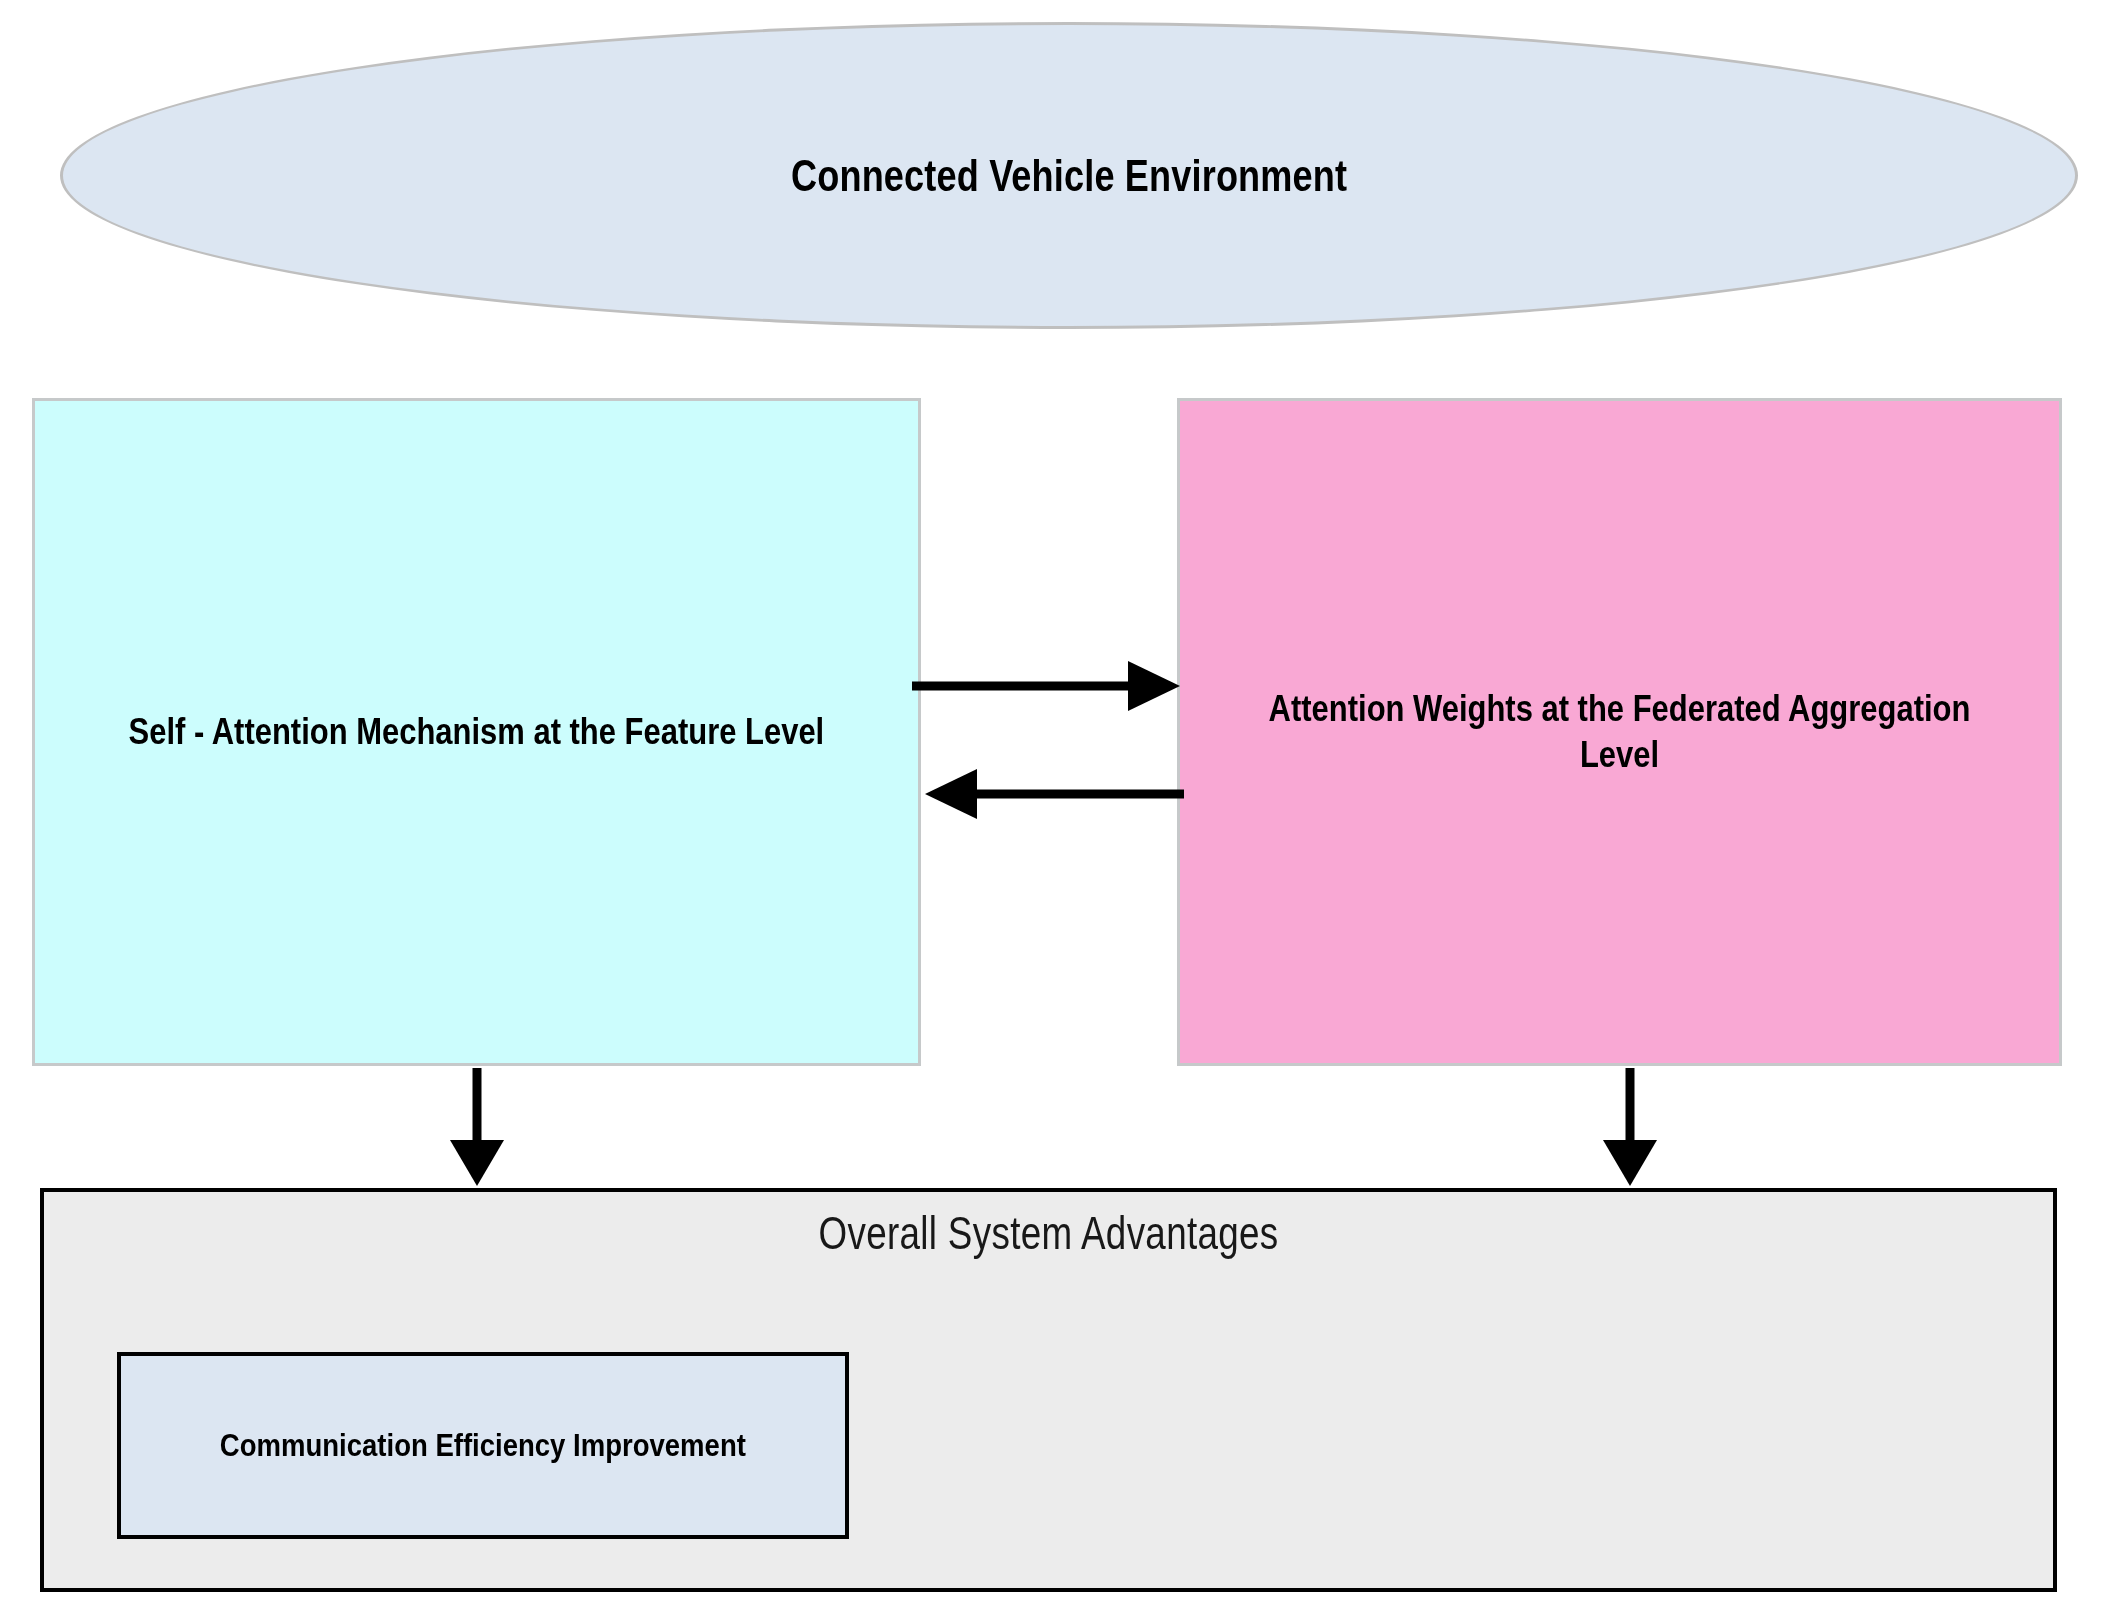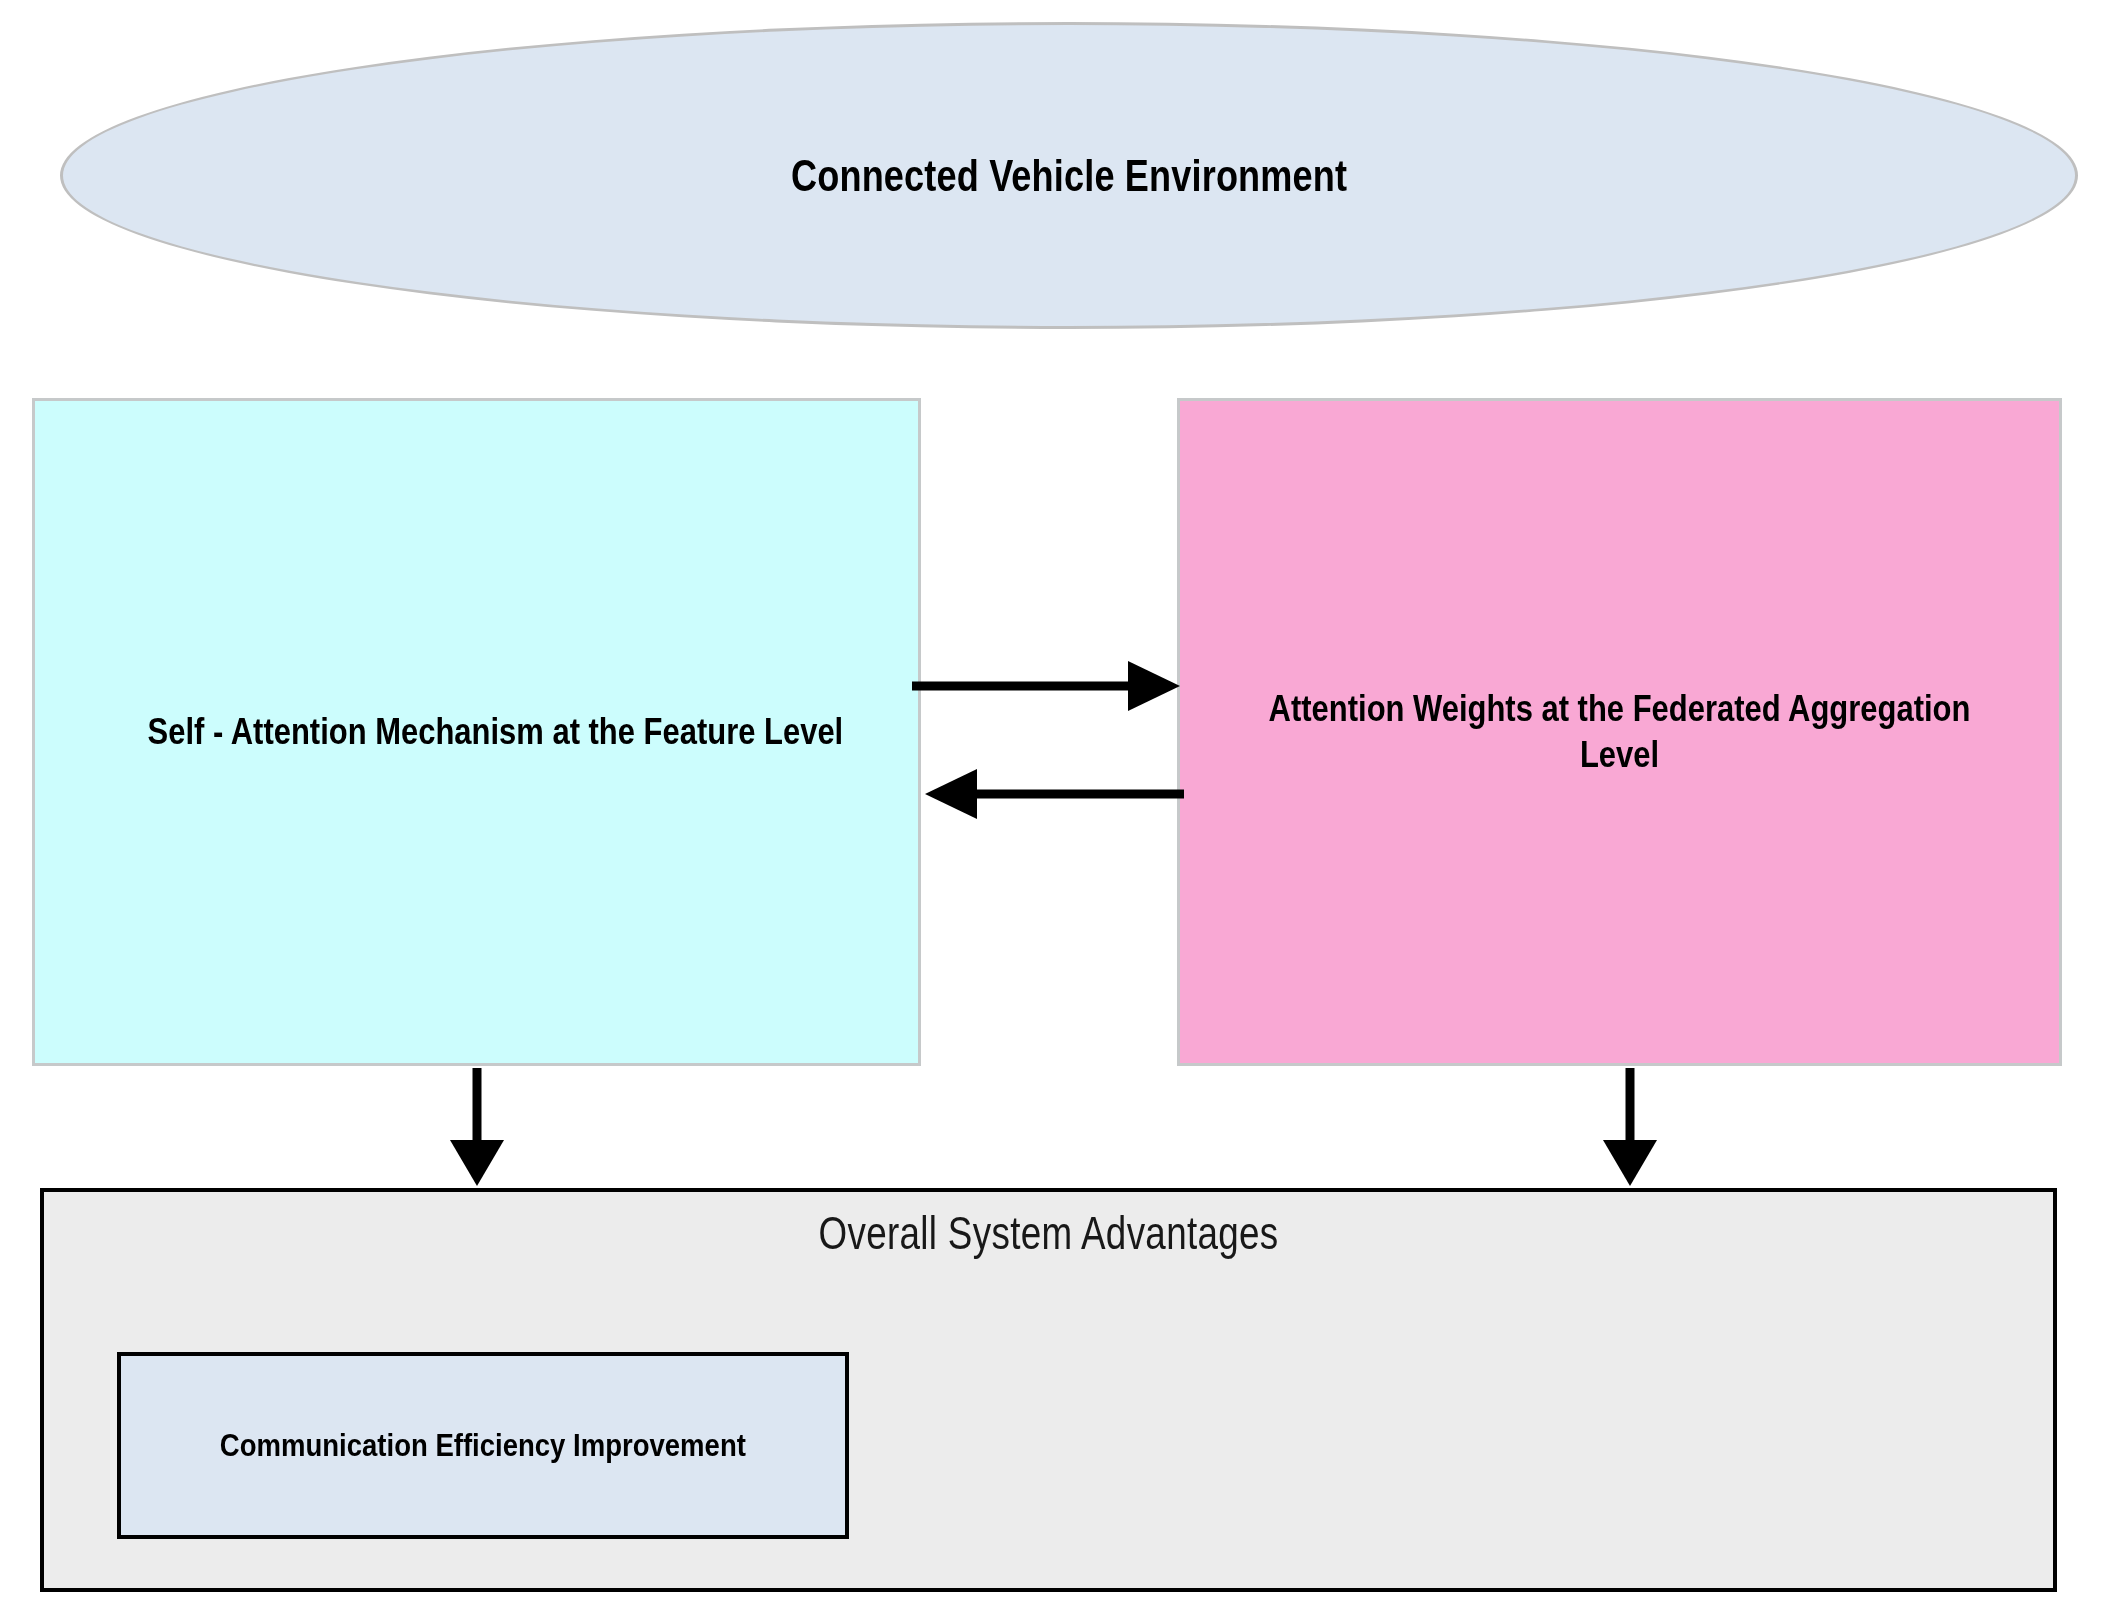--- a/index.html
+++ b/index.html
@@ -52,21 +52,20 @@
     align-items: center;
     justify-content: center;
     padding: 0 18px;
   }
   .mid-box-left {
     left: 32px;
     top: 398px;
     width: 889px;
     height: 668px;
     background: #ccfdfd;
-    justify-content: flex-end;
   }
   .mid-box-right {
     left: 1177px;
     top: 398px;
     width: 885px;
     height: 668px;
     background: #f9a8d4;
   }
   .mid-box-label {
     font-size: 36px;

